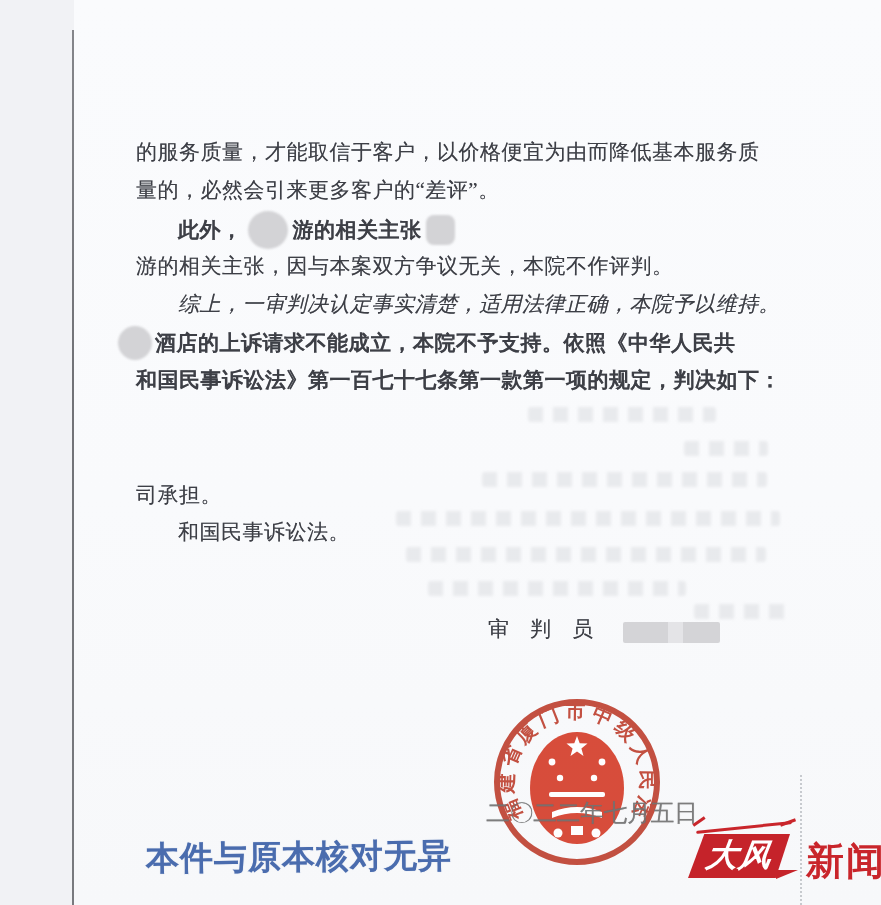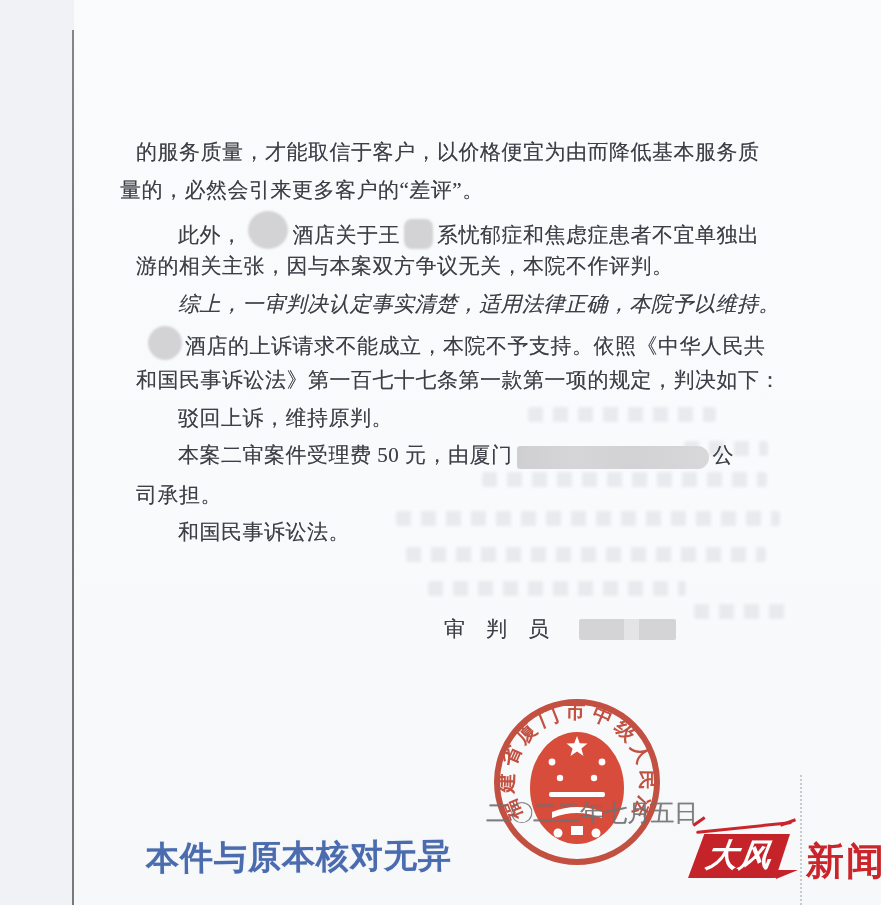--- a/index.html
+++ b/index.html
@@ -8,29 +8,29 @@
   .off-page{position:absolute;left:0;top:0;width:74px;height:905px;background:#f1f2f5;}
   .paper{position:absolute;left:74px;top:0;width:807px;height:905px;
          background:linear-gradient(180deg,#fafbfd 0%,#f9fafc 55%,#f7f8fa 100%);}
   .edge-line{position:absolute;left:72px;top:30px;width:2px;height:875px;
              background:linear-gradient(180deg,#6a6b70,#515257 40%,#5b5c61);opacity:.8;}
   .fold-line{position:absolute;left:800px;top:775px;height:130px;width:0;
              border-left:2px dotted #aeb2b8;opacity:.65;}
   
   .doc-line{position:absolute;white-space:nowrap;font-size:21px;letter-spacing:.5px;
             color:#3d3f46;text-shadow:0 0 .6px rgba(60,62,70,.55);}
-  .seg-line{display:flex;align-items:flex-end;}
+  .seg-line{display:flex;align-items:center;font-weight:bold;}
   .seg-line .txt{white-space:nowrap;}
   
   .blob{background:#d3d3d6;filter:blur(1.1px);flex:0 0 auto;}
   .blob-round{border-radius:50%;}
   .redact-bar{width:192px;height:23px;border-radius:4px 14px 14px 4px;flex:0 0 auto;
               background:linear-gradient(90deg,#cfcfd2 0%,#d6d6d9 30%,#d2d2d5 60%,#d8d8db 100%);
               filter:blur(.6px);margin:0 4px;}
-  .judge-row{position:absolute;left:444px;top:615px;display:flex;align-items:center;}
+  .judge-row{position:absolute;left:488px;top:615px;display:flex;align-items:flex-end;}
   .judge-label{font-size:21px;color:#3d3f46;letter-spacing:0;white-space:nowrap;
                text-shadow:0 0 .6px rgba(60,62,70,.55);}
   .judge-redact{margin-left:30px;width:97px;height:21px;border-radius:2px;filter:blur(.7px);
       background:linear-gradient(90deg,#d4d4d7 0 46%,#e4e4e7 46% 62%,#d4d4d7 62% 100%);}
   
   .bleed{position:absolute;height:15px;opacity:.5;filter:blur(1.6px);border-radius:3px;
          background:repeating-linear-gradient(90deg,#d9dbdf 0 15px,transparent 15px 25px);}
   
   .seal-wrap{position:absolute;left:486px;top:691px;width:182px;height:182px;}
   .date-line{position:absolute;left:486px;top:797px;font-size:24px;letter-spacing:-.5px;
@@ -69,46 +69,39 @@
 
   <div class="bleed" style="left:528px;top:407px;width:188px;"></div>
   <div class="bleed" style="left:684px;top:441px;width:84px;"></div>
   <div class="bleed" style="left:482px;top:472px;width:285px;"></div>
   <div class="bleed" style="left:396px;top:511px;width:384px;"></div>
   <div class="bleed" style="left:406px;top:547px;width:360px;"></div>
   <div class="bleed" style="left:428px;top:581px;width:258px;"></div>
   <div class="bleed" style="left:694px;top:604px;width:100px;"></div>
 
   <div class="doc-line" style="left:136px;top:138px;">的服务质量，才能取信于客户，以价格便宜为由而降低基本服务质</div>
-  <div class="doc-line" style="left:120px;top:176px;">量的，必然会引来更多客户的“差评”。</div>
+  <div class="doc-line" style="left:136px;top:176px;">量的，必然会引来更多客户的“差评”。</div>
 
   <div class="doc-line seg-line" style="left:178px;top:211px;">
     <span class="txt">此外，</span>
     <span class="blob blob-round" style="width:40px;height:38px;margin:0 5px;"></span>
-    <span class="txt">酒店关于王</span>
+    <span class="txt">游的相关主张</span>
     <span class="blob" style="width:29px;height:30px;border-radius:8px;margin:0 4px;"></span>
-    <span class="txt">系忧郁症和焦虑症患者不宜单独出</span>
   </div>
 
   <div class="doc-line" style="left:136px;top:252px;text-align:right;">游的相关主张，因与本案双方争议无关，本院不作评判。</div>
   <div class="doc-line" style="left:178px;top:290px;font-style:italic;">综上，一审判决认定事实清楚，适用法律正确，本院予以维持。</div>
 
-  <div class="doc-line seg-line" style="left:148px;top:326px;">
+  <div class="doc-line seg-line" style="left:118px;top:326px;">
     <span class="blob blob-round" style="width:34px;height:34px;margin-right:3px;"></span>
     <span class="txt">酒店的上诉请求不能成立，本院不予支持。依照《中华人民共</span>
   </div>
 
-  <div class="doc-line" style="left:136px;top:366px;">和国民事诉讼法》第一百七十七条第一款第一项的规定，判决如下：</div>
-  <div class="doc-line" style="left:178px;top:404px;">驳回上诉，维持原判。</div>
+  <div class="doc-line" style="left:136px;top:366px;font-weight:bold;">和国民事诉讼法》第一百七十七条第一款第一项的规定，判决如下：</div>
 
-  <div class="doc-line seg-line" style="left:178px;top:441px;">
-    <span class="txt">本案二审案件受理费 50 元，由厦门</span>
-    <span class="redact-bar"></span>
-    <span class="txt">公</span>
-  </div>
 
   <div class="doc-line" style="left:136px;top:481px;font-family:Liberation Mono, monospace;">司承担。</div>
   <div class="doc-line" style="left:178px;top:518px;">和国民事诉讼法。</div>
 
   <div class="judge-row">
     <span class="judge-label">审　判　员</span>
     <span class="judge-redact"></span>
   </div>
 
   <div class="seal-wrap">

